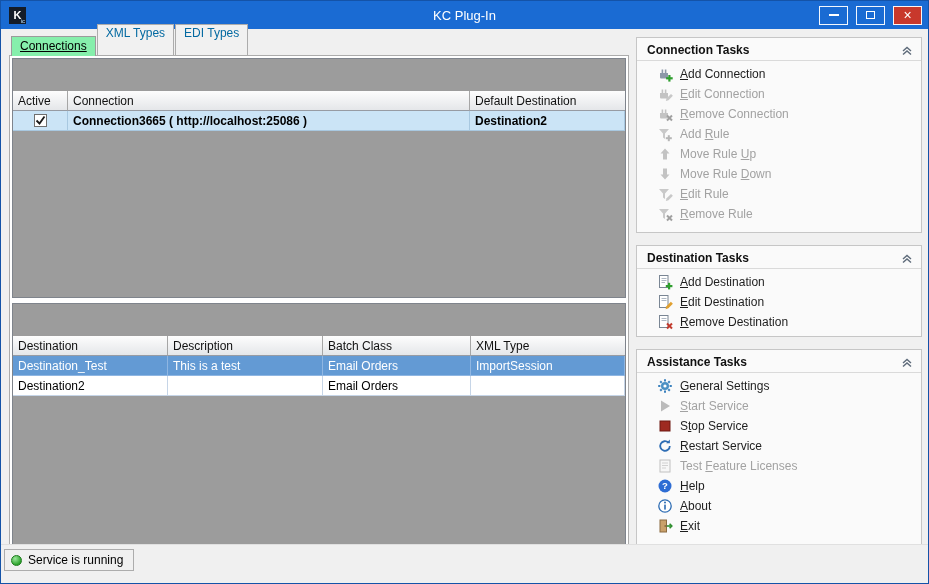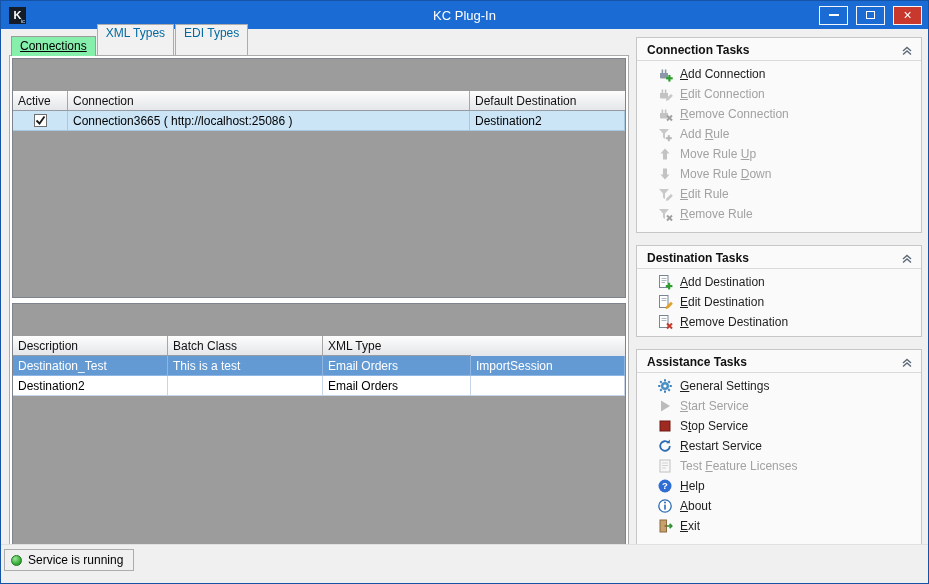--- a/index.html
+++ b/index.html
@@ -33,21 +33,21 @@
   .grid { position:absolute; left:2px; right:2px; border:1px solid #7F848C; background:#9C9C9C; display:flex; flex-direction:column; font-size:12px; overflow:hidden; }
   .grid-connections { top:2px; height:240px; }
   .grid-destinations { top:247px; height:243px; }
   .ghdr { display:grid; height:20px; flex:none; background:linear-gradient(#FDFDFD,#E3E5E8);margin-top:32px; }
   .grid-connections .ghdr, .grid-connections .grow { grid-template-columns:55px 402px 1fr; }
   .grid-destinations .ghdr, .grid-destinations .grow { grid-template-columns:155px 155px 148px 1fr; }
   .hcell { display:flex; align-items:center; padding:0 5px; border-right:1px solid #A6A6A6; border-bottom:1px solid #979BA3; white-space:nowrap; overflow:hidden; color:#111; }
   .hcell:last-child { border-right:none; }
   .grow { display:grid; height:20px; flex:none; background:#FFF; }
   .gcell { display:flex; align-items:center; padding:0 5px; border-right:1px solid #C6D5E7; border-bottom:1px solid #C6D5E7; white-space:nowrap; overflow:hidden; }
-  .row-sel-light { background:#CBE4F6; font-weight:normal; }
+  .row-sel-light { background:#CBE4F6; font-weight:bold; }
   .row-sel-light .gcell { border-right-color:#A8C8E0; border-bottom-color:#A8C8E0; }
   .row-sel-blue { background:#639AD4; color:#FFFFFF; }
   .row-sel-blue .gcell { border-right-color:#8FB6E2; border-bottom-color:#8FB6E2; }
   .gfiller { flex:1; }
   .cb-cell { justify-content:center; }
   .checkbox { width:13px; height:13px; background:#FFF; border:1px solid #6E6E6E; display:flex; align-items:center; justify-content:center; cursor:pointer; }
 
   
   .taskpanel { position:absolute; left:635px; top:8px; width:286px; height:515px; display:flex; flex-direction:column; gap:12px; }
   .task-group { background:#FAFAFA; border:1px solid #C6C6C6; overflow:hidden; }
@@ -115,20 +115,21 @@
               </span>
             </span>
             <span class="gcell">Connection3665 ( http://localhost:25086 )</span>
             <span class="gcell">Destination2</span>
           </div>
           <div class="gfiller"></div>
         </div>
 
         <div class="grid grid-destinations">
           <div class="ghdr">
+            <span class="hcell">Destination</span>
             <span class="hcell">Description</span>
             <span class="hcell">Batch Class</span>
             <span class="hcell">XML Type</span>
           </div>
           <div class="grow row-sel-blue">
             <span class="gcell">Destination_Test</span>
             <span class="gcell">This is a test</span>
             <span class="gcell">Email Orders</span>
             <span class="gcell">ImportSession</span>
           </div>

